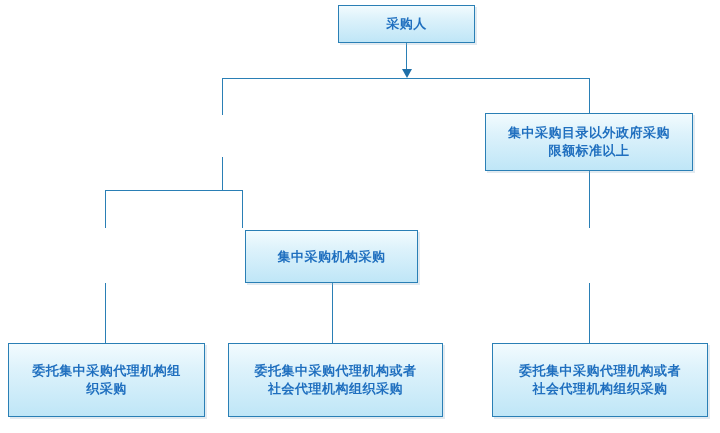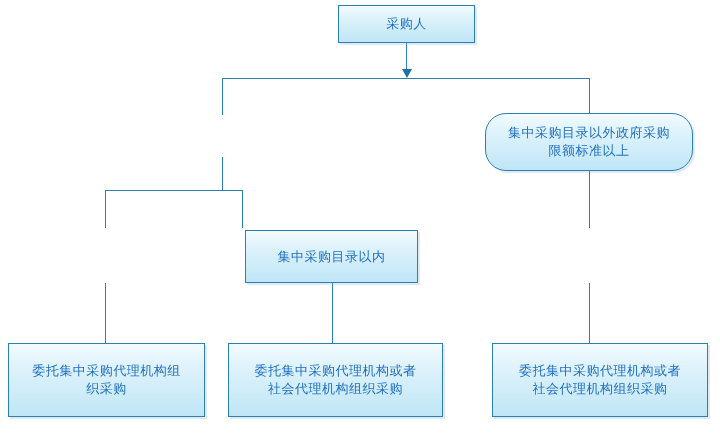--- a/index.html
+++ b/index.html
@@ -14,21 +14,21 @@
     background: #ffffff;
     overflow: hidden;
     font-family: "DejaVu Sans", "Liberation Sans", sans-serif;
   }
   .node {
     position: absolute;
     box-sizing: border-box;
     border: 1px solid #2a7fb5;
     background: linear-gradient(to bottom, #f2fbfe 0%, #ddf2fb 35%, #bfe6f7 100%);
     color: #1f6fbf;
-    font-weight: normal;
+    font-weight: bold;
     font-size: 13px;
     line-height: 18px;
     letter-spacing: 0.5px;
     display: flex;
     align-items: center;
     justify-content: center;
     text-align: center;
     z-index: 3;
   }
   .node .label {
@@ -66,35 +66,35 @@
   </div>
 
   <div class="edge v" style="left:406px; top:43px; width:1px; height:29px;"></div>
   <div class="arrow-head" style="left:402px; top:69px;"></div>
 
   <div class="edge h" style="left:222px; top:78px; width:367px; height:1px;"></div>
   <div class="edge v" style="left:222px; top:78px; width:1px; height:37px;"></div>
   <div class="edge v" style="left:589px; top:78px; width:1px; height:37px;"></div>
 
 
-  <div class="node shadowed" style="left:485px; top:113px; width:208px; height:58px;border-radius:21px;">
+  <div class="node shadowed" style="left:485px; top:113px; width:208px; height:58px;">
     <span class="label">集中采购目录以外政府采购
 限额标准以上</span>
   </div>
 
   <div class="edge v" style="left:222px; top:157px; width:1px; height:33px;"></div>
   <div class="edge h" style="left:105px; top:190px; width:137px; height:1px;"></div>
   <div class="edge v" style="left:105px; top:190px; width:1px; height:38px;"></div>
   <div class="edge v" style="left:242px; top:190px; width:1px; height:38px;"></div>
 
   <div class="edge v" style="left:589px; top:171px; width:1px; height:57px;"></div>
 
 
   <div class="node shadowed" style="left:245px; top:230px; width:173px; height:53px;">
-    <span class="label">集中采购目录以内</span>
+    <span class="label">集中采购机构采购</span>
   </div>
 
 
   <div class="edge v" style="left:105px; top:283px; width:1px; height:60px;"></div>
   <div class="edge v" style="left:332px; top:283px; width:1px; height:60px;"></div>
   <div class="edge v" style="left:589px; top:283px; width:1px; height:60px;"></div>
 
   <div class="node shadowed" style="left:8px; top:343px; width:197px; height:74px;">
     <span class="label">委托集中采购代理机构组
 织采购</span>

